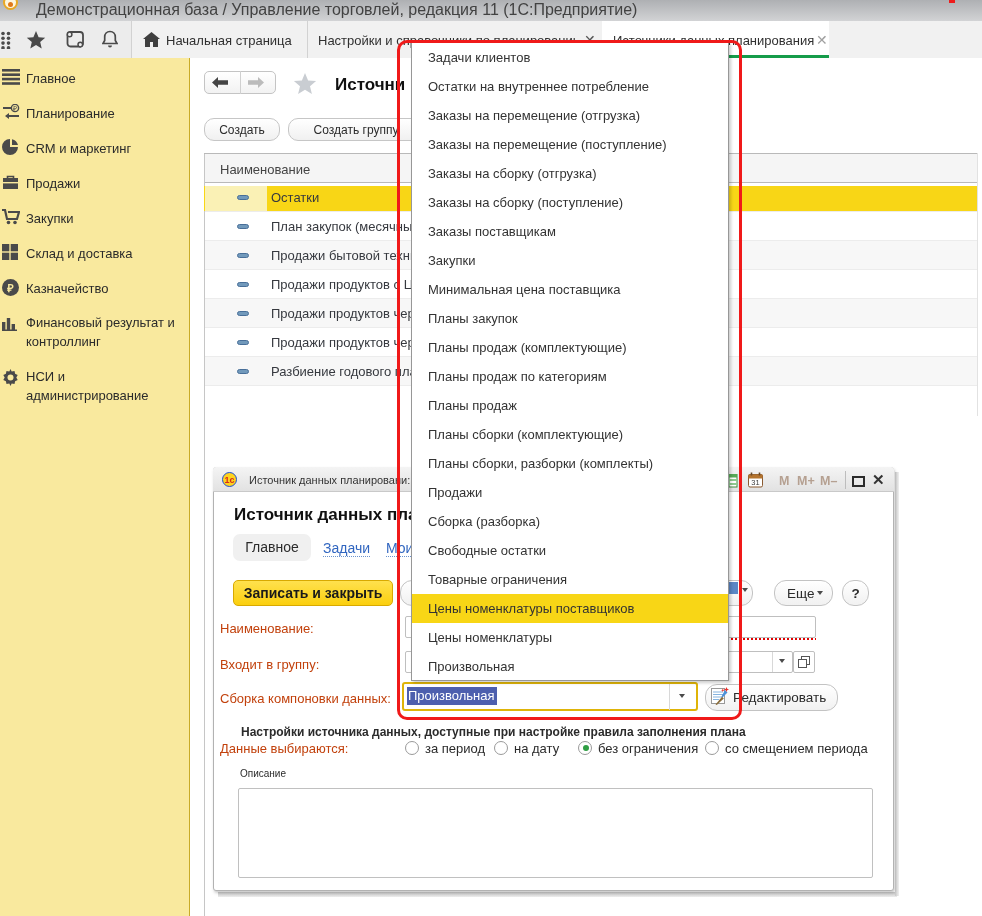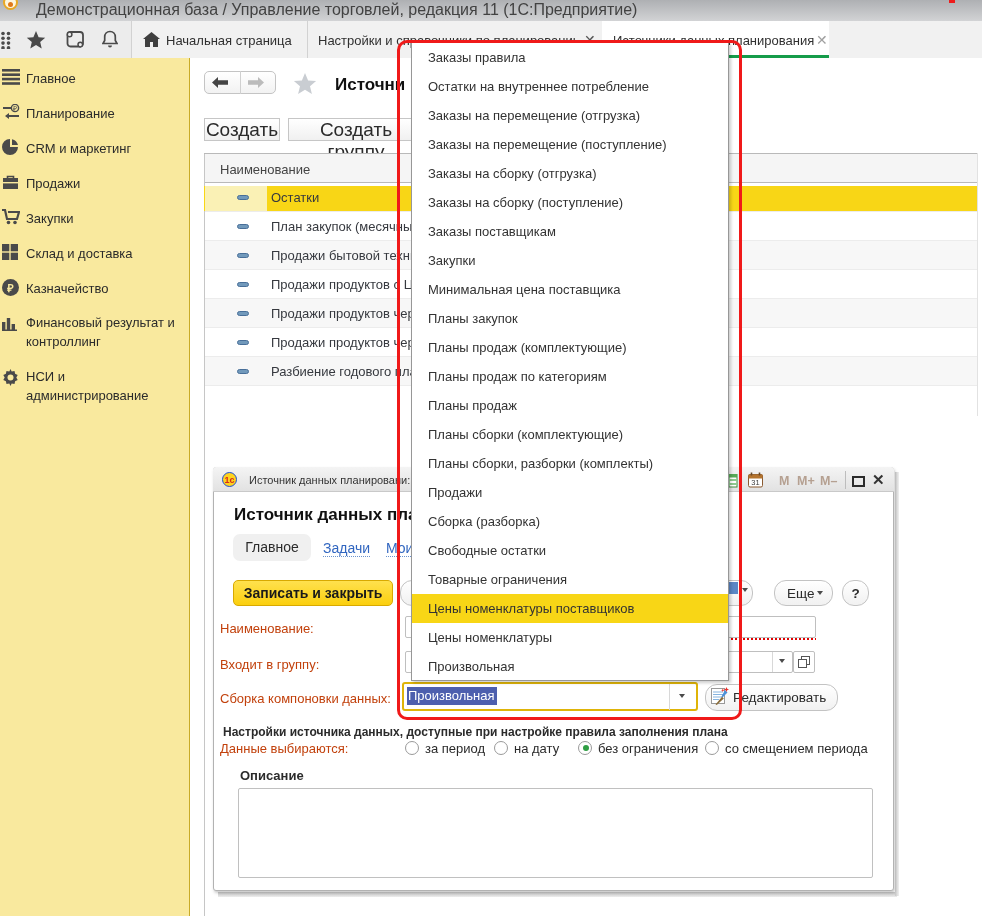--- a/index.html
+++ b/index.html
@@ -18,21 +18,21 @@
 .tabx{top:32px;font-size:14px;color:#555;z-index:3}
 #sidebar{left:0;top:58px;width:190px;height:858px;background:#f9e99e;border-right:1px solid #c9ab28;z-index:1}
 
 .mi{left:26px;font-size:13px;color:#2b2b2b;z-index:2;white-space:nowrap;line-height:18.5px}
 .mico{left:2px;z-index:2}
 
 #bf{left:204px;top:71px;width:72px;height:23px;background:linear-gradient(#fff,#f2f2f2);border:1px solid #c4c4c4;border-radius:5px;z-index:2}
 #bfsep{left:240px;top:71px;width:1px;height:23px;background:#d0d0d0;z-index:3}
 #star1{left:295px;top:73px;z-index:2;color:#c7cbd1;font-size:26px;line-height:20px}
 #maintitle{left:335px;top:75px;font-size:17px;font-weight:bold;color:#111;z-index:2;white-space:nowrap;width:71px;overflow:hidden}
-.btn{background:linear-gradient(#fff,#f0f0f0);border:1px solid #c6c6c6;border-radius:0;font-size:19px;color:#2b2b2b;text-align:center;z-index:2}
+.btn{background:linear-gradient(#fff,#f0f0f0);border:1px solid #c6c6c6;border-radius:10px;font-size:12px;color:#2b2b2b;text-align:center;z-index:2}
 #thead{left:204px;top:153px;width:773px;height:30px;background:#f5f5f5;border:1px solid #b9b9b9;border-right:none;z-index:2}
 #theadtx{left:220px;top:162px;font-size:13px;color:#444;z-index:3}
 .row{left:204px;width:773px;height:29px;z-index:2;border-bottom:1px solid #ececec}
 .rowtx{left:271px;font-size:13px;color:#36393f;z-index:4;white-space:nowrap}
 .dash{left:237px;width:12px;height:5px;background:#7199bb;border:1px solid #486f99;border-radius:2.5px;z-index:4}
 #selrow{left:204px;top:186px;width:773px;height:25px;background:#f8d616;z-index:3}
 #selrowL{left:205px;top:186px;width:62px;height:25px;background:#faf1b5;z-index:3}
 #tright{left:977px;top:153px;width:1px;height:263px;background:#e2e2e2;z-index:2}
 
 #dlg{left:213px;top:467px;width:681px;height:424px;background:#fff;border:1px solid #b2b2b2;border-radius:3px;box-shadow:1px 2px 3px rgba(120,120,120,.4);z-index:10}
@@ -48,25 +48,25 @@
 .dlink{top:540px;font-size:14px;color:#3166c0;border-bottom:1px dotted #6a93cf;z-index:11;white-space:nowrap}
 #bsave{left:233px;top:580px;width:160px;height:26px;background:linear-gradient(#ffe14e,#fbcf0e);border:1px solid #d8a900;border-radius:5px;z-index:11;font-size:14px;font-weight:bold;color:#1a1a1a;text-align:center;line-height:25px}
 .dbtn{background:linear-gradient(#fff,#f1f1f1);border:1px solid #c3c3c3;border-radius:12px;z-index:11;font-size:13.5px;color:#2b2b2b;text-align:center}
 .dlabel{left:220px;font-size:13px;color:#c2410c;z-index:11;white-space:nowrap}
 .dinput{background:#fff;border:1px solid #bfbfbf;border-radius:2px;z-index:11}
 #reddots{left:411px;top:638px;width:405px;height:2px;z-index:11;background-image:repeating-linear-gradient(90deg,#e00000 0 2px,transparent 2px 4px)}
 #combo3{left:402px;top:682px;width:296px;height:29px;background:#fff;border:2px solid #dfb408;border-radius:3px;z-index:11}
 #combo3sel{left:407px;top:687px;background:#4d5fae;font-size:13px;color:#fff;z-index:12;padding:1px 2px 2px 1px}
 #combo3div{left:669px;top:684px;width:1px;height:26px;background:#d8d8d8;z-index:12}
 #bedit{left:705px;top:684px;width:133px;height:27px;z-index:11}
-#grphead{left:223px;top:725px;font-size:12px;font-weight:bold;color:#2b2b2b;z-index:11;white-space:nowrap}
+#grphead{left:241px;top:725px;font-size:12px;font-weight:bold;color:#2b2b2b;z-index:11;white-space:nowrap}
 .radio{width:14px;height:14px;border:1px solid #9a9a9a;border-radius:50%;background:#fff;z-index:11}
 .rlabel{font-size:13px;color:#2b2b2b;z-index:11;white-space:nowrap}
 #rdot{left:583px;top:745px;width:6px;height:6px;border-radius:50%;background:#2f9e43;z-index:12}
-#desclbl{left:240px;top:768px;font-size:13px;font-weight:bold;color:#2b2b2b;z-index:11}
+#desclbl{left:240px;top:768px;font-size:10px;font-weight:normal;color:#2b2b2b;z-index:11}
 #descta{left:238px;top:788px;width:635px;height:90px;background:#fff;border:1px solid #c0c0c0;border-radius:2px;z-index:11}
 
 #popup{left:411px;top:42px;width:318px;height:639px;background:#fff;border:1px solid #979797;z-index:30;box-shadow:2px 2px 3px rgba(0,0,0,.2)}
 .pi{left:428px;width:285px;height:29px;font-size:13px;color:#333;z-index:31;line-height:29px;white-space:nowrap}
 #pisel{left:412px;top:594px;width:316px;height:29px;background:#f8d616;z-index:31}
 
 #redframe{left:397px;top:40px;width:345px;height:680px;border:3px solid #f01919;border-radius:10px;z-index:40}
 </style></head>
 <body>
 <div class="abs" id="titlebar"></div>
@@ -297,21 +297,21 @@
 <div class="abs radio" style="left:578px;top:741px"></div>
 <div class="abs" id="rdot"></div>
 <div class="abs rlabel" style="left:598px;top:741px">без ограничения</div>
 <div class="abs radio" style="left:705px;top:741px"></div>
 <div class="abs rlabel" style="left:725px;top:741px">со смещением периода</div>
 <div class="abs" id="desclbl">Описание</div>
 <div class="abs" id="descta"></div>
 
 <div class="abs" id="popup"></div>
 <div class="abs" id="pisel"></div>
-<div class="abs pi" style="top:42.5px">Заказы правила</div>
+<div class="abs pi" style="top:42.5px">Задачи клиентов</div>
 <div class="abs pi" style="top:71.5px">Остатки на внутреннее потребление</div>
 <div class="abs pi" style="top:100.5px">Заказы на перемещение (отгрузка)</div>
 <div class="abs pi" style="top:129.5px">Заказы на перемещение (поступление)</div>
 <div class="abs pi" style="top:158.5px">Заказы на сборку (отгрузка)</div>
 <div class="abs pi" style="top:187.5px">Заказы на сборку (поступление)</div>
 <div class="abs pi" style="top:216.5px">Заказы поставщикам</div>
 <div class="abs pi" style="top:245.5px">Закупки</div>
 <div class="abs pi" style="top:274.5px">Минимальная цена поставщика</div>
 <div class="abs pi" style="top:303.5px">Планы закупок</div>
 <div class="abs pi" style="top:332.5px">Планы продаж (комплектующие)</div>

